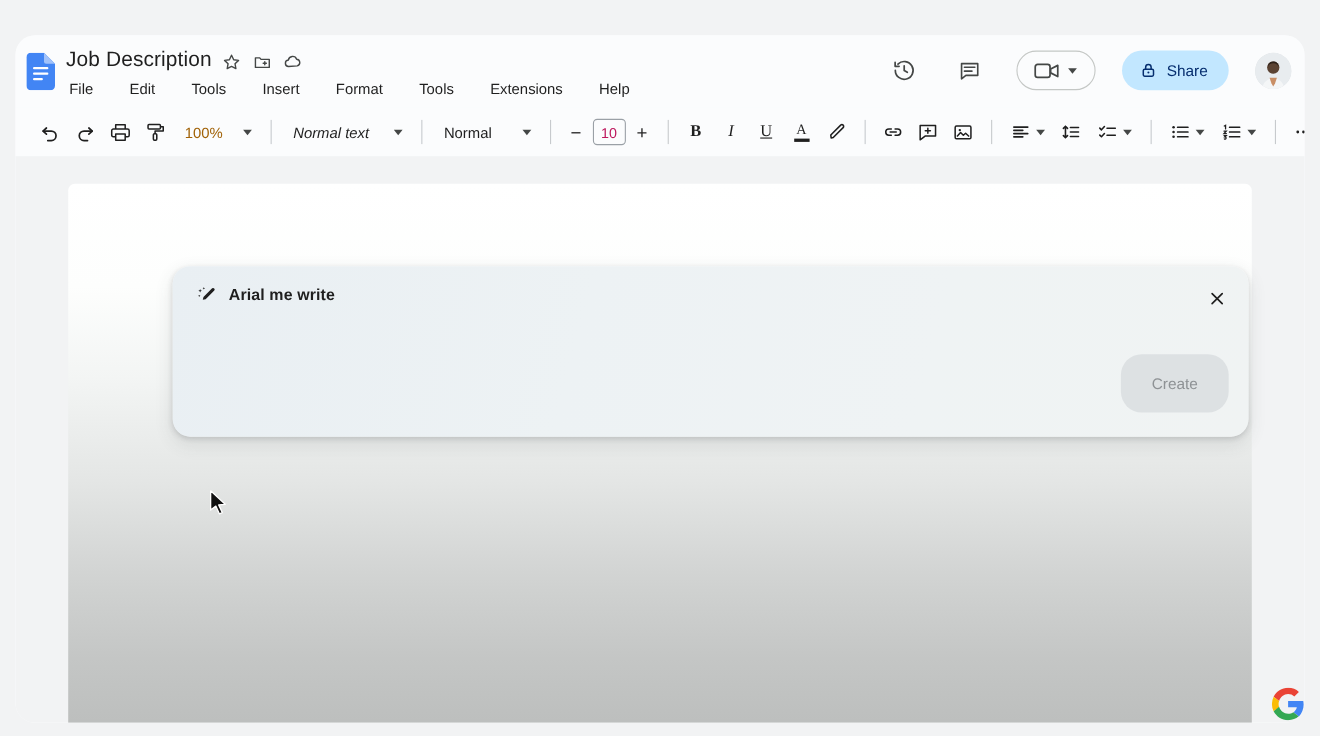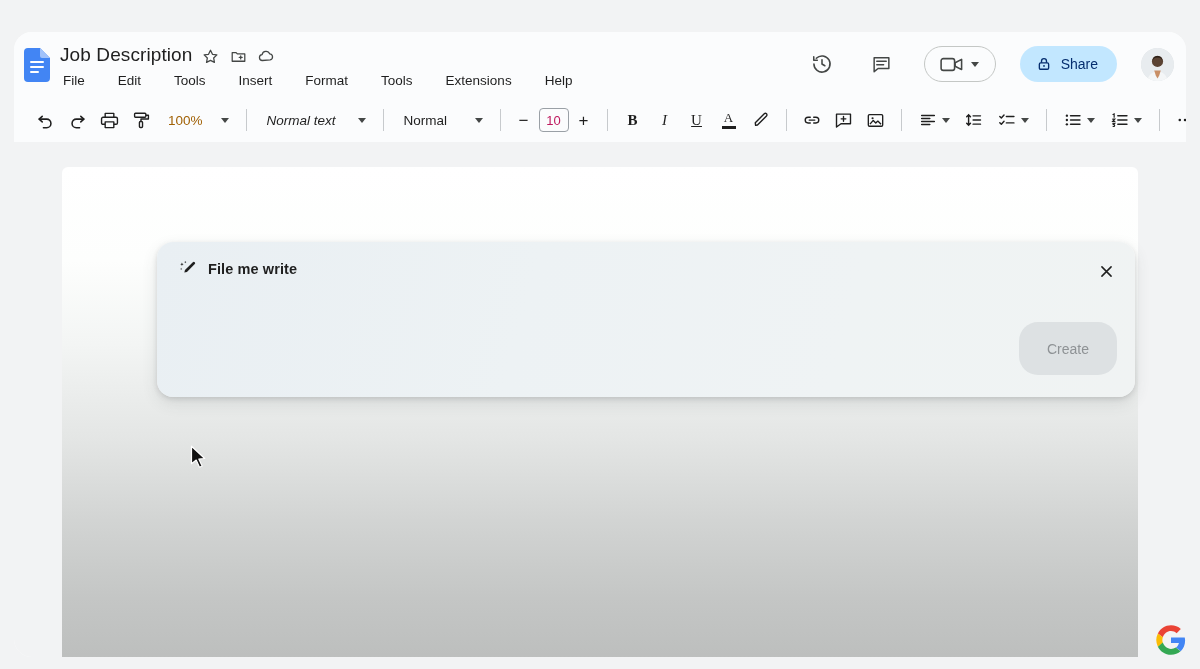--- a/index.html
+++ b/index.html
@@ -676,21 +676,21 @@
 
           <div class="hmw-head">
             <span style="display:inline-flex;">
               <svg viewBox="0 0 22 22" width="18" height="18" fill="#1f1f1f">
                 <path d="M16.9 2.6a1.7 1.7 0 0 1 2.4 2.4l-9.6 9.6-3.2.8.8-3.2z"></path>
                 <path d="M3.6 3.2l.55 1.5 1.5.55-1.5.55-.55 1.5-.55-1.5-1.5-.55 1.5-.55z"></path>
                 <path d="M7.7 1.2l.37 1.0 1.0.37-1.0.37-.37 1.0-.37-1.0-1.0-.37 1.0-.37z"></path>
                 <path d="M2.6 9.6l.37 1.0 1.0.37-1.0.37-.37 1.0-.37-1.0-1.0-.37 1.0-.37z"></path>
               </svg>
             </span>
-            <span class="hmw-label">File me write</span>
+            <span class="hmw-label">Arial me write</span>
           </div>
 
           <div class="hmw-close">
             <svg viewBox="0 0 20 20" width="17" height="17" fill="none" stroke="#1f1f1f" stroke-width="1.8" stroke-linecap="round">
               <path d="M4.6 4.6l10.8 10.8M15.4 4.6L4.6 15.4"></path>
             </svg>
           </div>
 
 
           <button class="hmw-create">Create</button>

